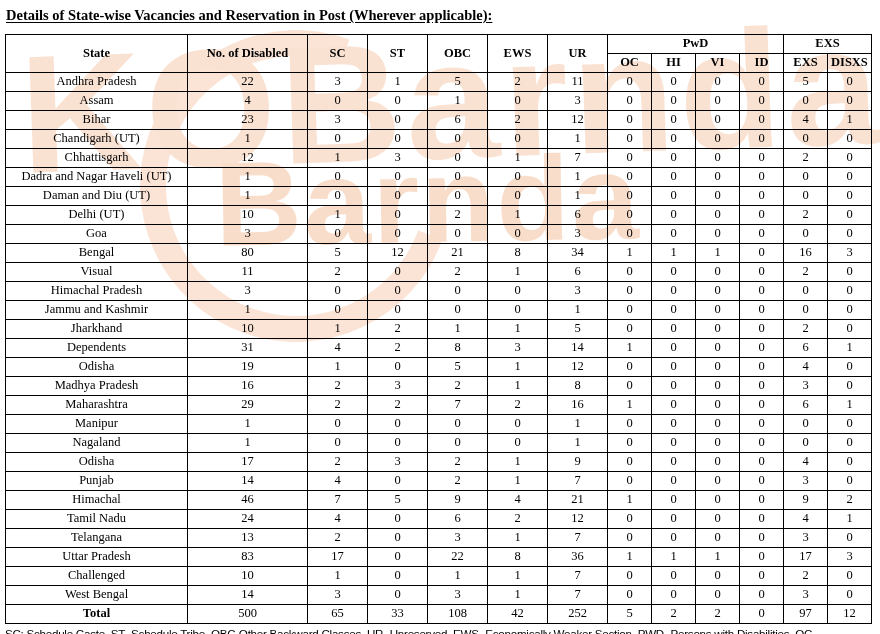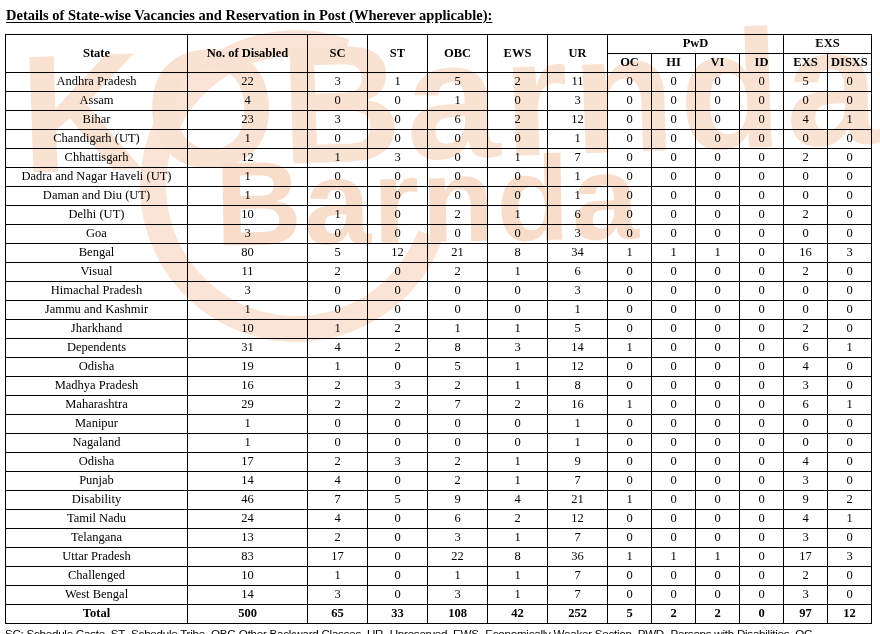--- a/index.html
+++ b/index.html
@@ -122,21 +122,21 @@
 
   td.state-cell {
     text-align: center;
     padding-left: 4px;
     font-size: 12.5px;
   }
   td.num {
     text-align: center;
   }
   tr.total-row td {
-    font-weight: 700;
+    font-weight: 400;
   }
   tr.total-row td.state-cell {
     font-weight: 700;
   }
   th.grp {
     height: 17px;
     line-height: 16px;
   }
   th.tall {
     height: 36px;
@@ -516,21 +516,21 @@
             <td class="num">1</td>
             <td class="num">7</td>
             <td class="num">0</td>
             <td class="num">0</td>
             <td class="num">0</td>
             <td class="num">0</td>
             <td class="num">3</td>
             <td class="num">0</td>
           </tr>
           <tr>
-            <td class="state-cell">Disability</td>
+            <td class="state-cell">Himachal</td>
             <td class="num">46</td>
             <td class="num">7</td>
             <td class="num">5</td>
             <td class="num">9</td>
             <td class="num">4</td>
             <td class="num">21</td>
             <td class="num">1</td>
             <td class="num">0</td>
             <td class="num">0</td>
             <td class="num">0</td>

